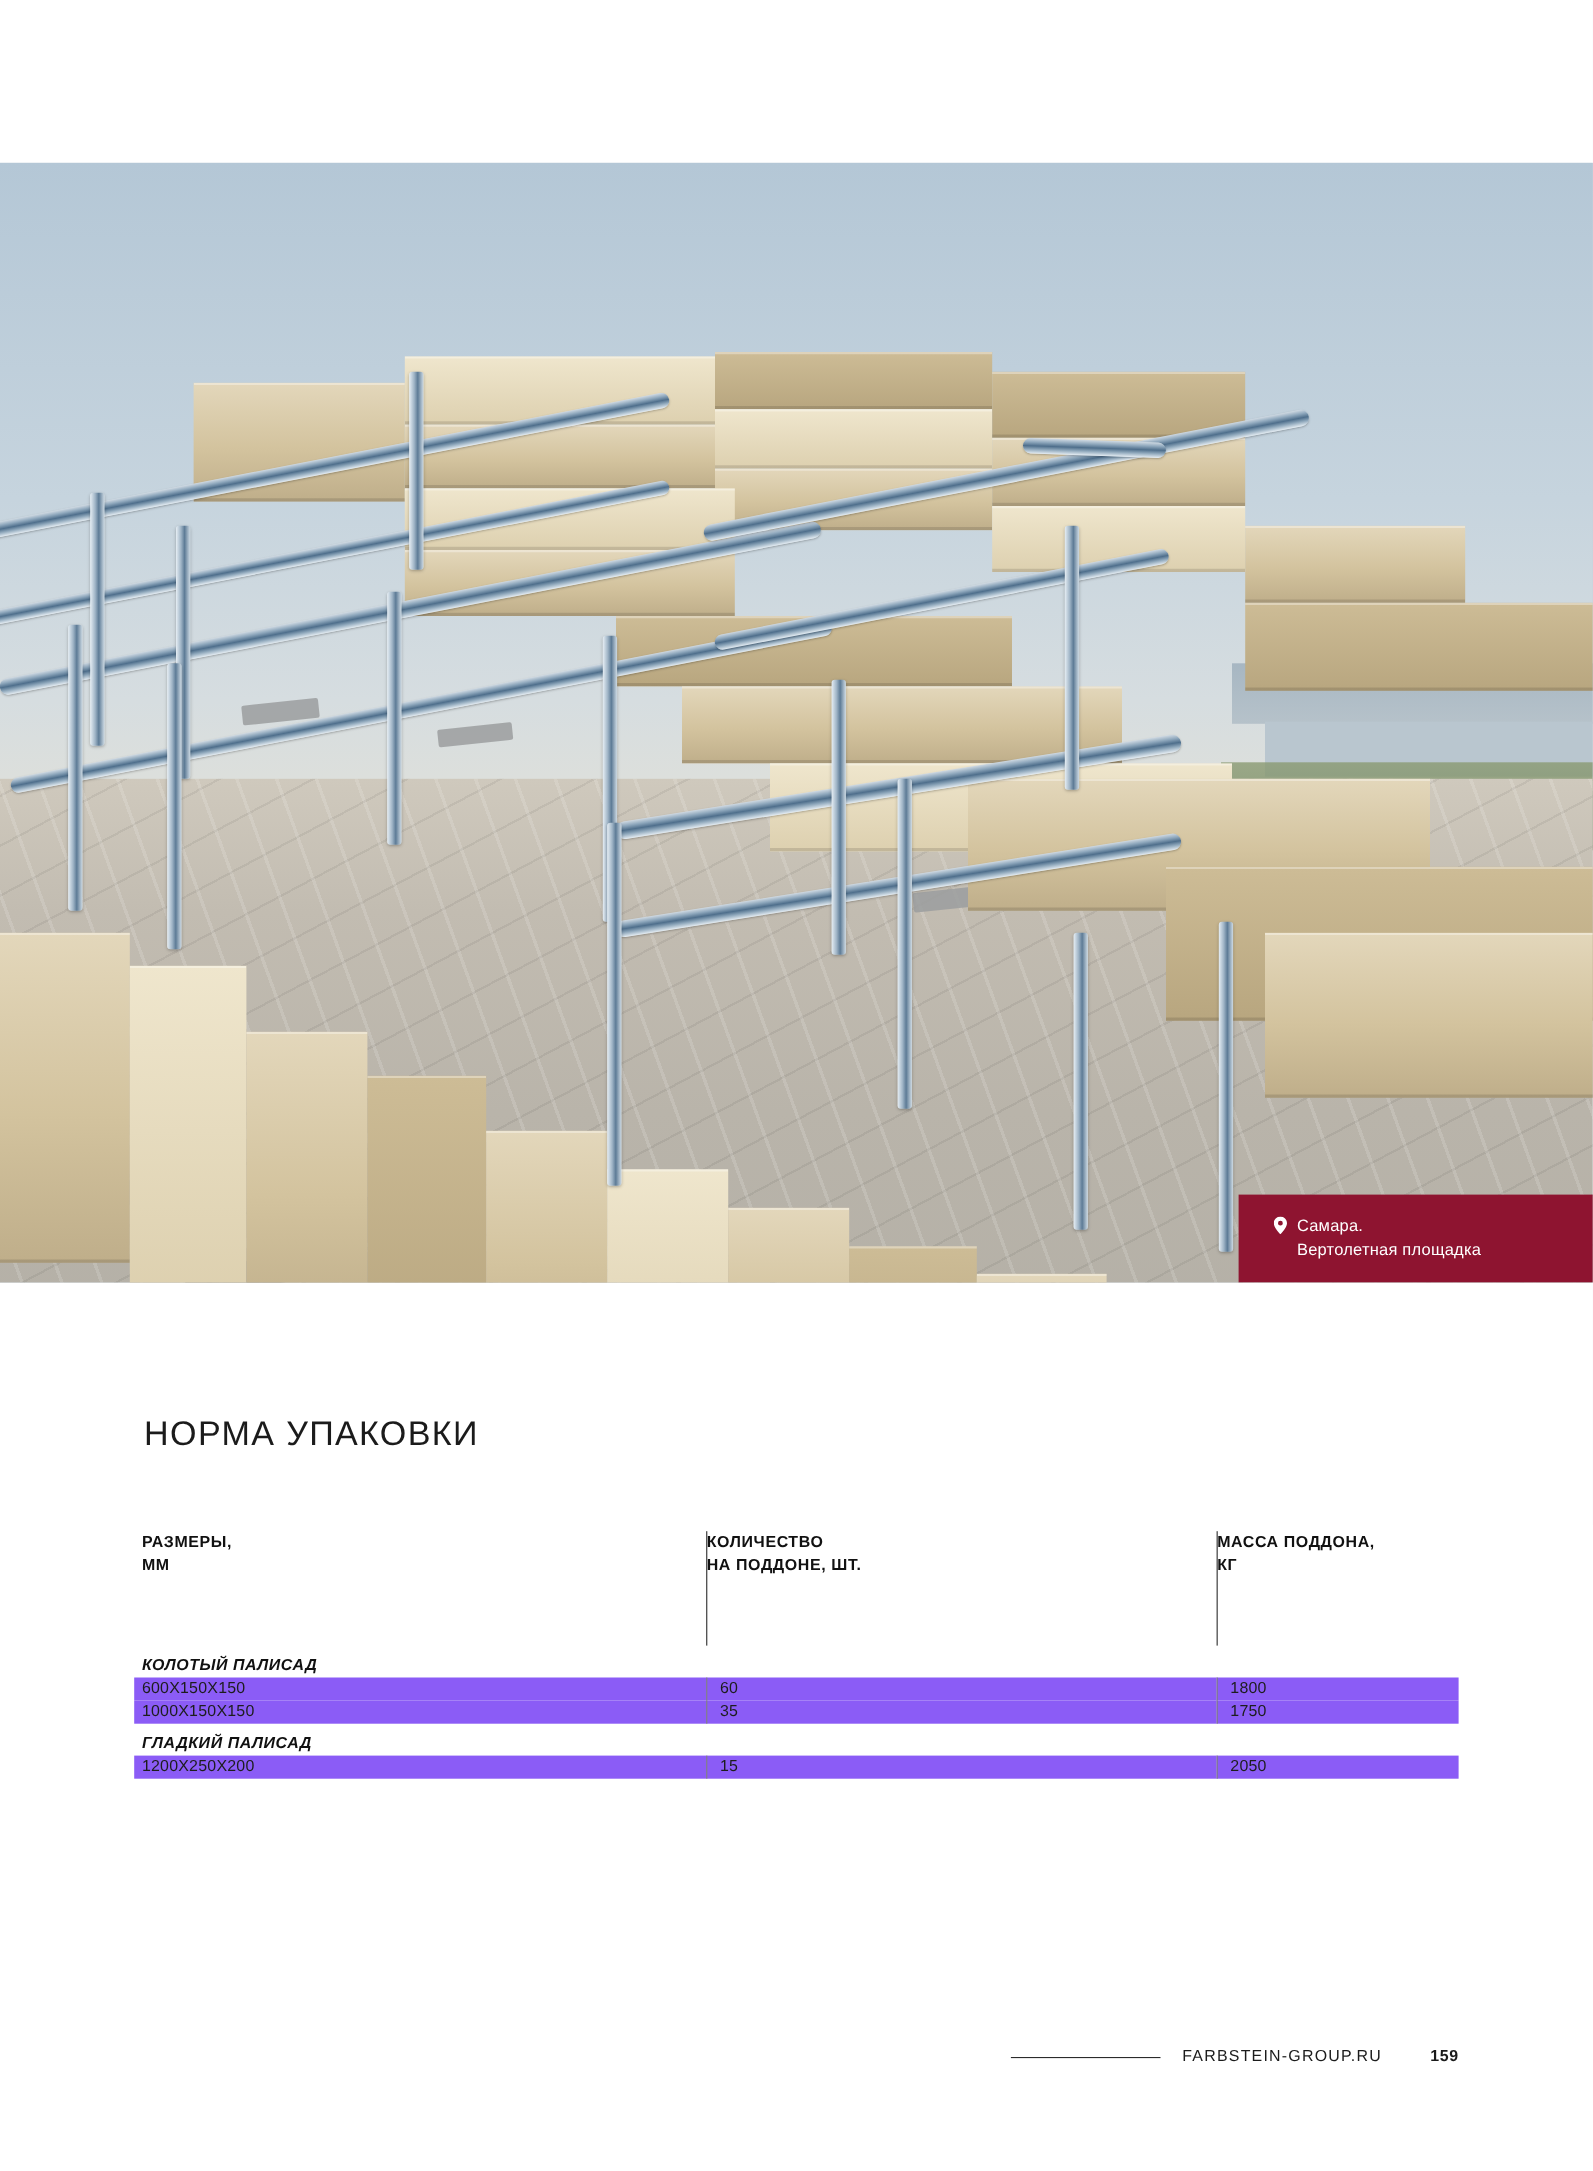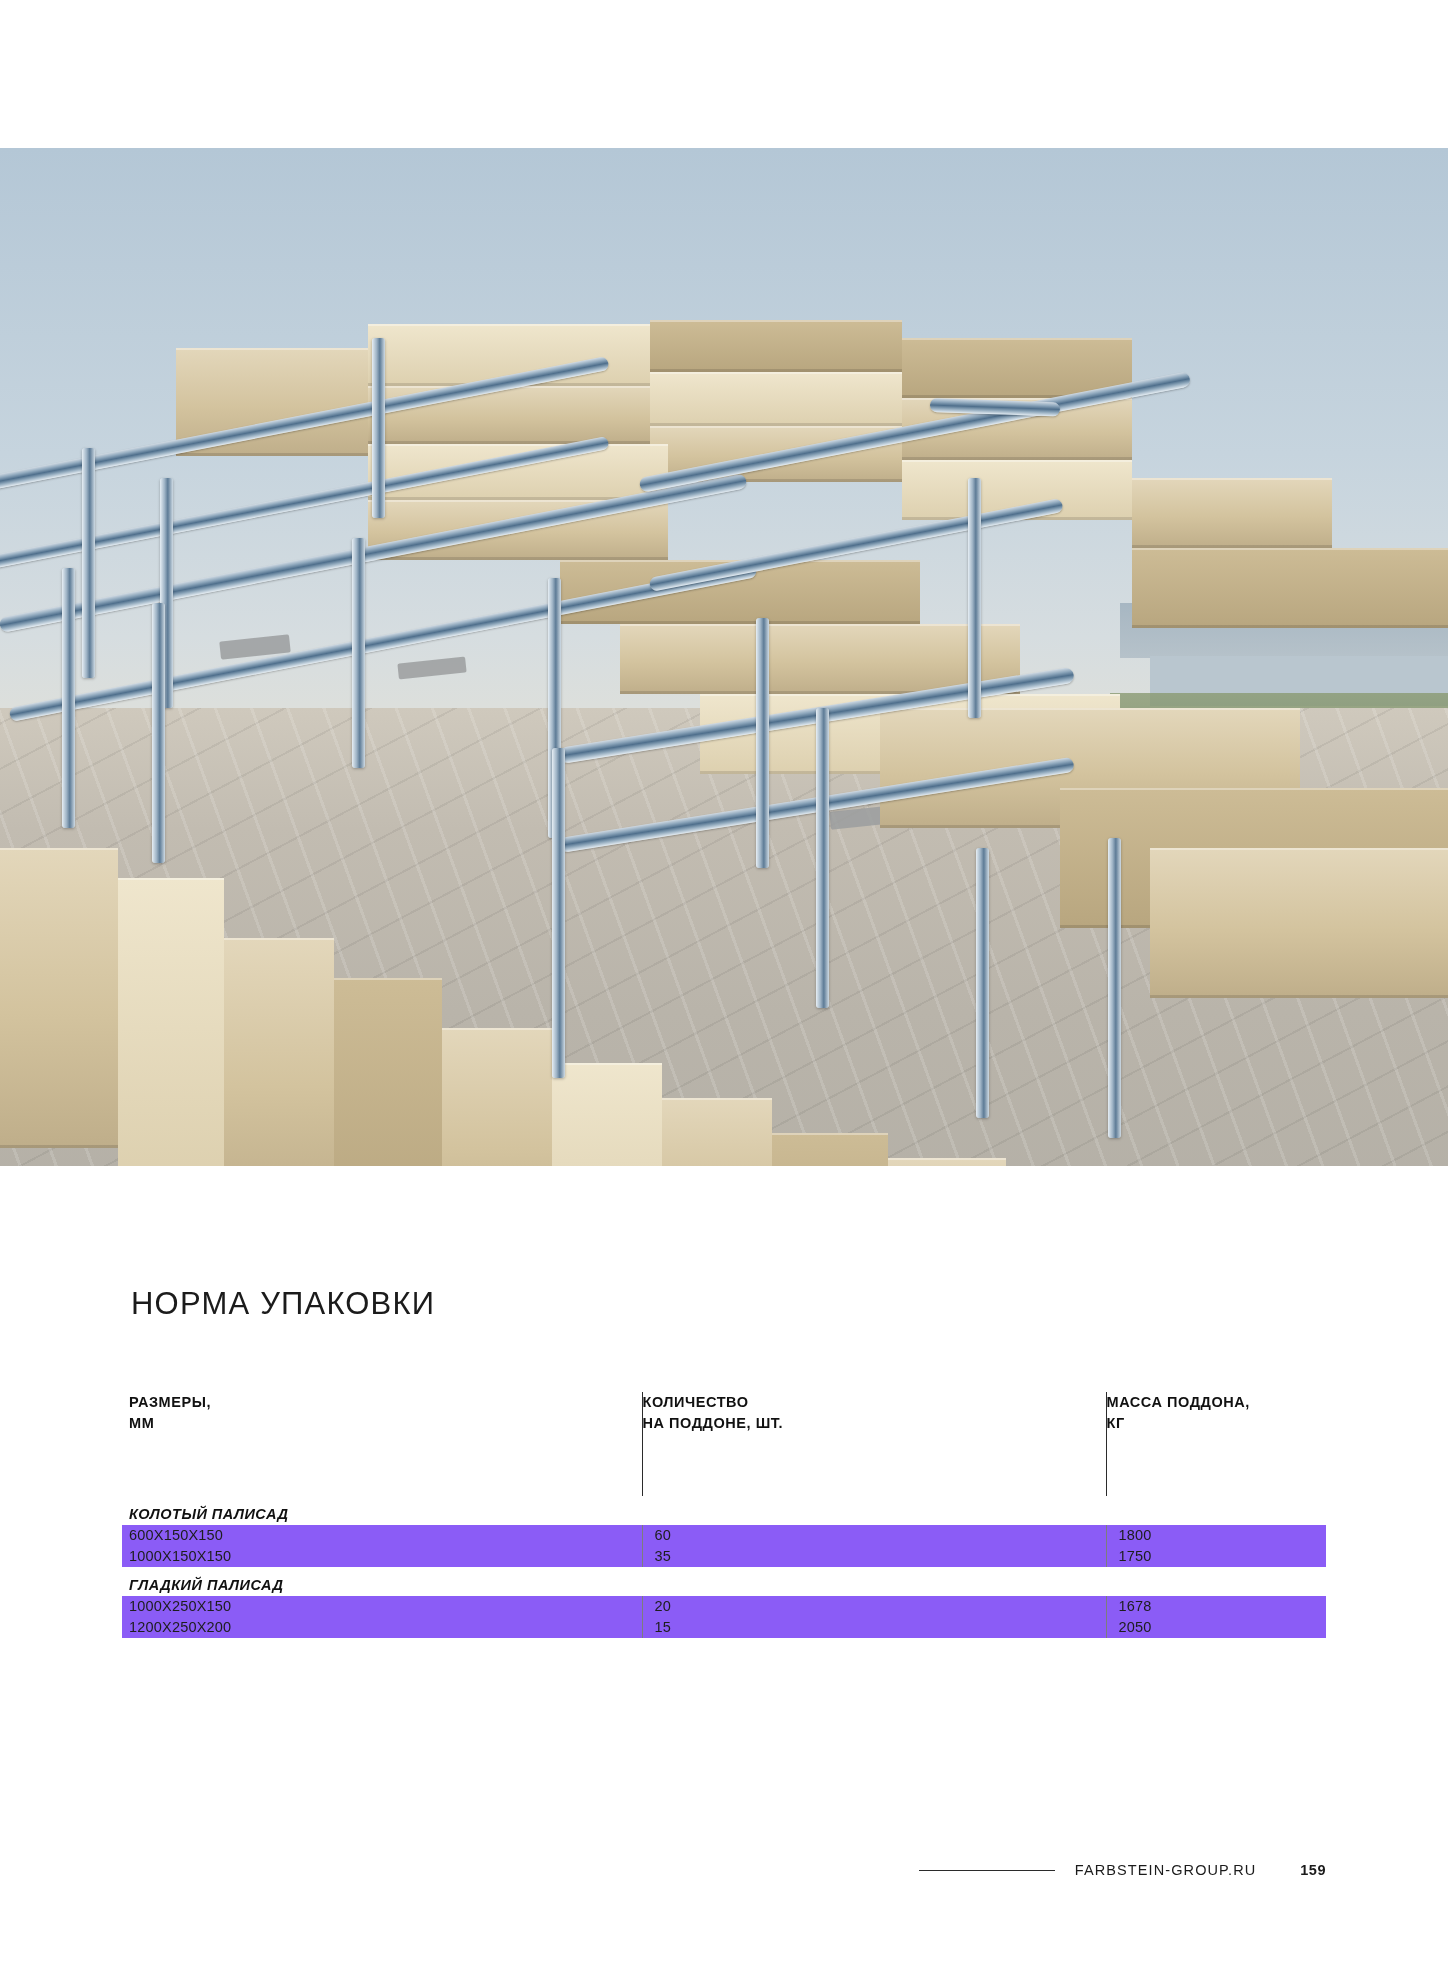--- a/index.html
+++ b/index.html
@@ -292,20 +292,29 @@
   <div class="post" style="left:352px; top:390px; height:230px;"></div>
   <div class="post" style="left:548px; top:430px; height:260px;"></div>
   <div class="post" style="left:552px; top:600px; height:330px;"></div>
   <div class="post" style="left:756px; top:470px; height:250px;"></div>
   <div class="post" style="left:816px; top:560px; height:300px;"></div>
   <div class="post" style="left:968px; top:330px; height:240px;"></div>
   <div class="post" style="left:1108px;top:690px; height:300px;"></div>
   <div class="post" style="left:976px; top:700px; height:270px;"></div>
   <div class="post" style="left:372px; top:190px; height:180px;"></div>
 
+  <div class="loc-tag">
+    <svg class="loc-pin" viewBox="0 0 12 16" aria-hidden="true">
+      <path d="M6 0C2.7 0 0 2.7 0 6c0 4.4 6 10 6 10s6-5.6 6-10c0-3.3-2.7-6-6-6zm0 8.2A2.2 2.2 0 1 1 6 3.8a2.2 2.2 0 0 1 0 4.4z" fill="#ffffff"></path>
+    </svg>
+    <div class="loc-lines">
+      <span>Самара.</span>
+      <span>Вертолетная площадка</span>
+    </div>
+  </div>
 </div>
 
 <div class="content">
 
   <h1 class="section-title">НОРМА УПАКОВКИ</h1>
 
   <table class="table">
     <colgroup>
       <col class="c1">
         <col class="c2">
@@ -339,25 +348,20 @@
       <tr class="data-row">
         <td class="col-a">1000Х150Х150</td>
         <td class="col-b">35</td>
         <td class="col-c">1750</td>
       </tr>
 
       <tr class="row-group">
         <th colspan="3">ГЛАДКИЙ ПАЛИСАД</th>
       </tr>
       <tr class="data-row">
-        <td class="col-a">1000Х250Х150</td>
-        <td class="col-b">20</td>
-        <td class="col-c">1678</td>
-      </tr>
-      <tr class="data-row">
         <td class="col-a">1200Х250Х200</td>
         <td class="col-b">15</td>
         <td class="col-c">2050</td>
       </tr>
     </tbody>
   </table>
 </div>
 
 <div class="footer">
   <div class="rule"></div>

